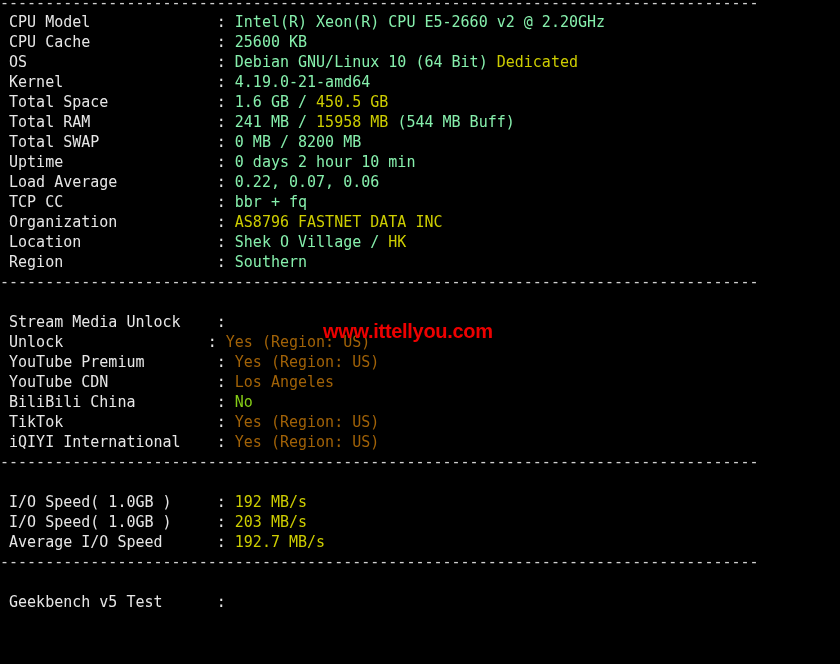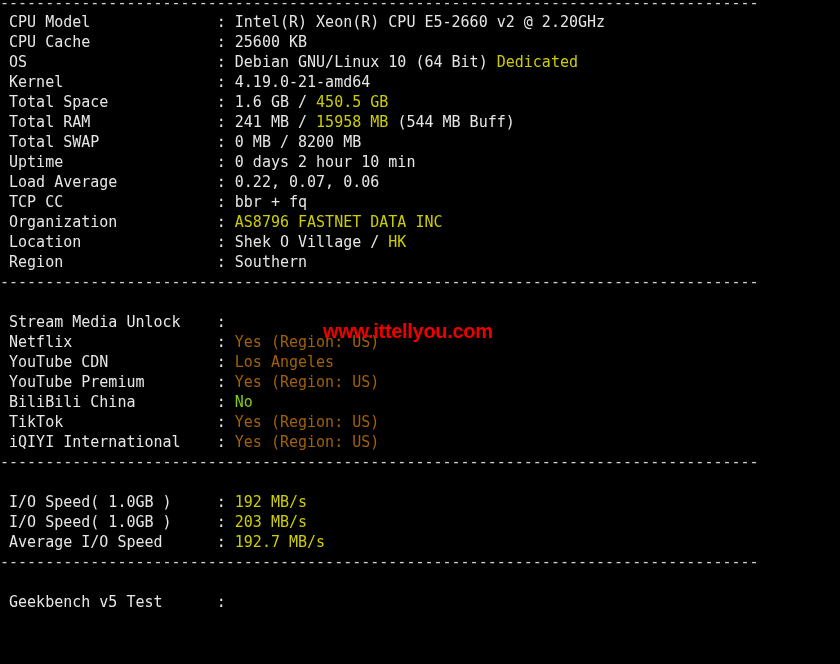--- a/index.html
+++ b/index.html
@@ -41,21 +41,21 @@
   .label {
     display: inline-block;
     color: #e6e6e6;
     white-space: pre;
   }
   .colon {
     color: #e6e6e6;
     white-space: pre;
   }
   .val { white-space: pre; }
-  .c-cyan   { color: #e5e5e5; }
+  .c-cyan   { color: #86efac; }
   .c-yellow { color: #cdcd00; }
   .c-green  { color: #a16207; margin-top: 47px; }
   .c-red    { color: #84cc16; }
   .blank { height: 20px; }
   #watermark {
     position: absolute;
     left: 323px;
     top: 320px;
     font-family: "Liberation Sans", sans-serif;
     font-weight: bold;
@@ -81,23 +81,23 @@
       <div class="row"><span class="label"> Total SWAP            </span><span class="colon"> : </span><span class="val c-cyan">0 MB / 8200 MB</span></div>
       <div class="row"><span class="label"> Uptime                </span><span class="colon"> : </span><span class="val c-cyan">0 days 2 hour 10 min</span></div>
       <div class="row"><span class="label"> Load Average          </span><span class="colon"> : </span><span class="val c-cyan">0.22, 0.07, 0.06</span></div>
       <div class="row"><span class="label"> TCP CC                </span><span class="colon"> : </span><span class="val c-cyan">bbr + fq</span></div>
       <div class="row"><span class="label"> Organization          </span><span class="colon"> : </span><span class="val c-yellow">AS8796 FASTNET DATA INC</span></div>
       <div class="row"><span class="label"> Location              </span><span class="colon"> : </span><span class="val c-cyan">Shek O Village / </span><span class="val c-yellow">HK</span></div>
       <div class="row"><span class="label"> Region                </span><span class="colon"> : </span><span class="val c-cyan">Southern</span></div>
       <div class="sep">------------------------------------------------------------------------------------</div>
       <div class="blank"></div>
       <div class="row"><span class="label"> Stream Media Unlock   </span><span class="colon"> : </span></div>
-      <div class="row"><span class="label"> Netflix               </span><span class="colon"> : </span><span class="val c-green">Yes (Region: US)</span></div>
+      <div class="row"><span class="label"> Unlock               </span><span class="colon"> : </span><span class="val c-green">Yes (Region: US)</span></div>
+      <div class="row"><span class="label"> YouTube Premium       </span><span class="colon"> : </span><span class="val c-green">Yes (Region: US)</span></div>
       <div class="row"><span class="label"> YouTube CDN           </span><span class="colon"> : </span><span class="val c-green">Los Angeles</span></div>
-      <div class="row"><span class="label"> YouTube Premium       </span><span class="colon"> : </span><span class="val c-green">Yes (Region: US)</span></div>
       <div class="row"><span class="label"> BiliBili China        </span><span class="colon"> : </span><span class="val c-red">No</span></div>
       <div class="row"><span class="label"> TikTok                </span><span class="colon"> : </span><span class="val c-green">Yes (Region: US)</span></div>
       <div class="row"><span class="label"> iQIYI International   </span><span class="colon"> : </span><span class="val c-green">Yes (Region: US)</span></div>
       <div class="sep">------------------------------------------------------------------------------------</div>
       <div class="blank"></div>
       <div class="row"><span class="label"> I/O Speed( 1.0GB )    </span><span class="colon"> : </span><span class="val c-yellow">192 MB/s</span></div>
       <div class="row"><span class="label"> I/O Speed( 1.0GB )    </span><span class="colon"> : </span><span class="val c-yellow">203 MB/s</span></div>
       <div class="row"><span class="label"> Average I/O Speed     </span><span class="colon"> : </span><span class="val c-yellow">192.7 MB/s</span></div>
       <div class="sep">------------------------------------------------------------------------------------</div>
       <div class="blank"></div>

